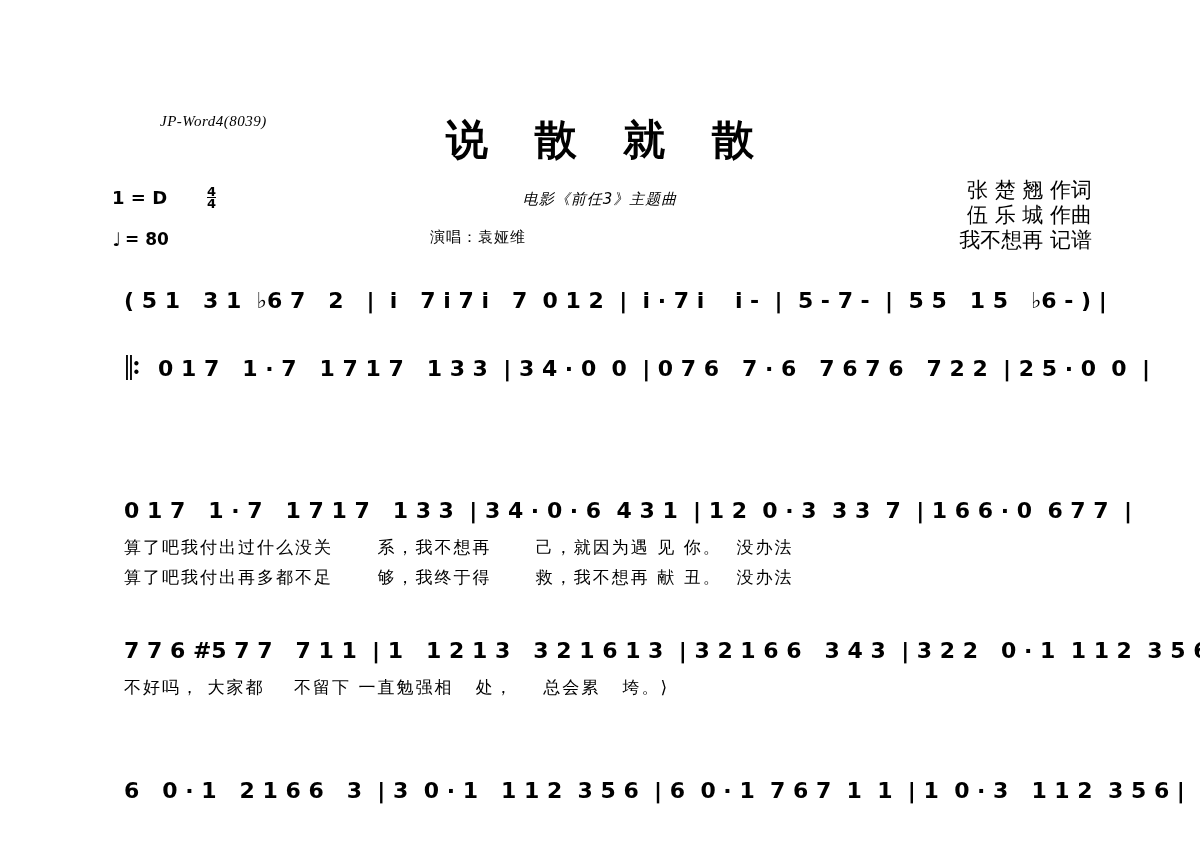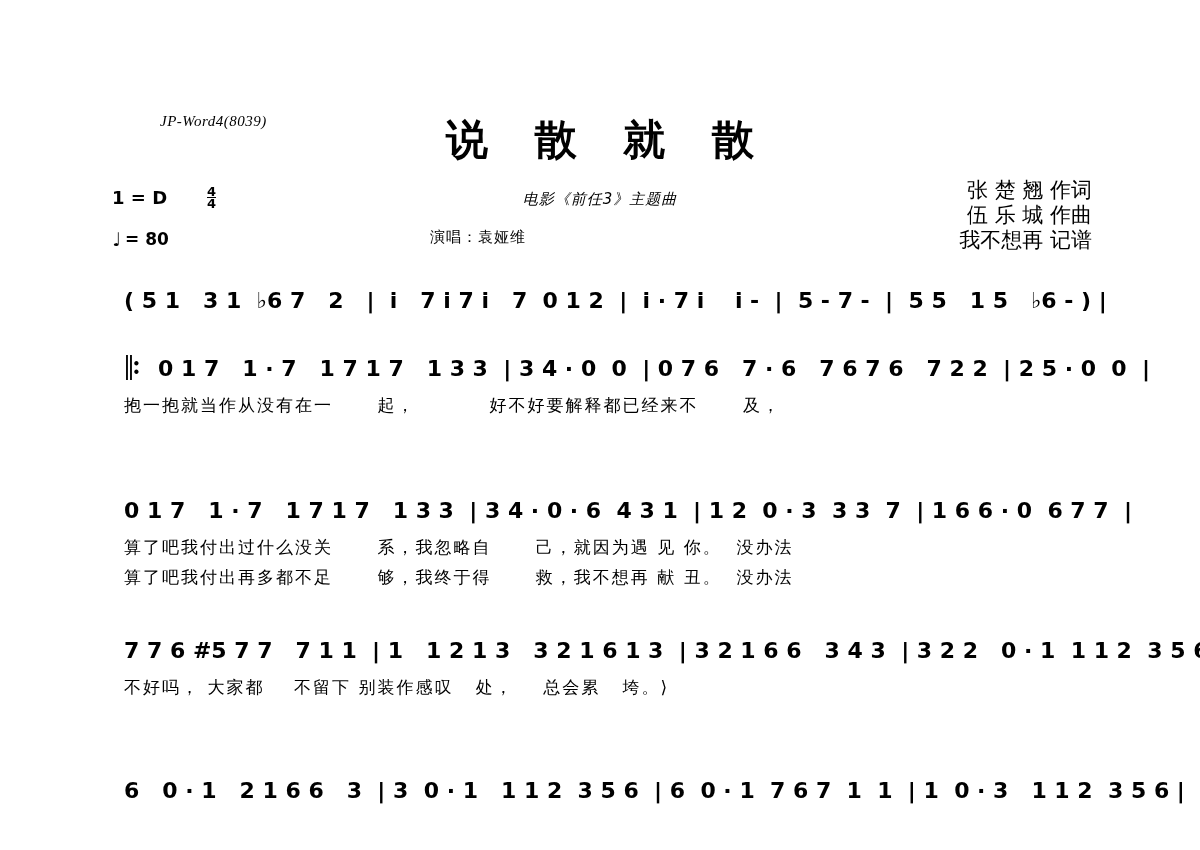--- a/index.html
+++ b/index.html
@@ -191,36 +191,35 @@
     <div class="notes-line" style="font-size:22px;">
       <span class="seg">( 5 1   3 1  ♭6 7   2   |  i   7 i 7 i   7  0 1 2  |  i · 7 i    i -  |  5 - 7 -  |  5 5   1 5   ♭6 - ) |</span>
     </div>
   </div>
 
   <div class="system" style="top:346px;">
     <div class="repeat-open" style="top:4px;">||:</div>
     <div class="notes-line" style="padding-left:34px; font-size:22px;">
       <span class="seg">0 1 7   1 · 7   1 7 1 7   1 3 3  | 3 4 · 0  0  | 0 7 6   7 · 6   7 6 7 6   7 2 2  | 2 5 · 0  0  |</span>
     </div>
-    <div class="lyric-line">抱一抱就当作从没有在一      起，          好不好要解释都已经来不      及，</div>
   </div>
 
   <div class="system" style="top:488px;">
     <div class="notes-line" style="font-size:22px;">
       <span class="seg">0 1 7   1 · 7   1 7 1 7   1 3 3  | 3 4 · 0 · 6  4 3 1  | 1 2  0 · 3  3 3  7  | 1 6 6 · 0  6 7 7  |</span>
     </div>
-    <div class="lyric-line">算了吧我付出过什么没关      系，我忽略自      己，就因为遇 见 你。  没办法</div>
+    <div class="lyric-line">算了吧我付出过什么没关      系，我不想再      己，就因为遇 见 你。  没办法</div>
     <div class="lyric-line">算了吧我付出再多都不足      够，我终于得      救，我不想再 献 丑。  没办法</div>
   </div>
 
   <div class="system" style="top:628px;">
     <div class="notes-line" style="font-size:22px;">
       <span class="seg">7 7 6 #5 7 7   7 1 1  | 1   1 2 1 3   3 2 1 6 1 3  | 3 2 1 6 6   3 4 3  | 3 2 2   0 · 1  1 1 2  3 5 6 |</span>
     </div>
-    <div class="lyric-line">不好吗， 大家都    不留下 别装作感叹   处，    总会累   垮。⟩</div>
+    <div class="lyric-line">不好吗， 大家都    不留下 一直勉强相   处，    总会累   垮。⟩</div>
   </div>
 
   <div class="system" style="top:768px;">
     <div class="notes-line" style="font-size:22px;">
       <span class="seg">6   0 · 1   2 1 6 6   3  | 3  0 · 1   1 1 2  3 5 6  | 6  0 · 1  7 6 7  1  1  | 1  0 · 3   1 1 2  3 5 6 |</span>
     </div>
   </div>
 
 </div>
 

